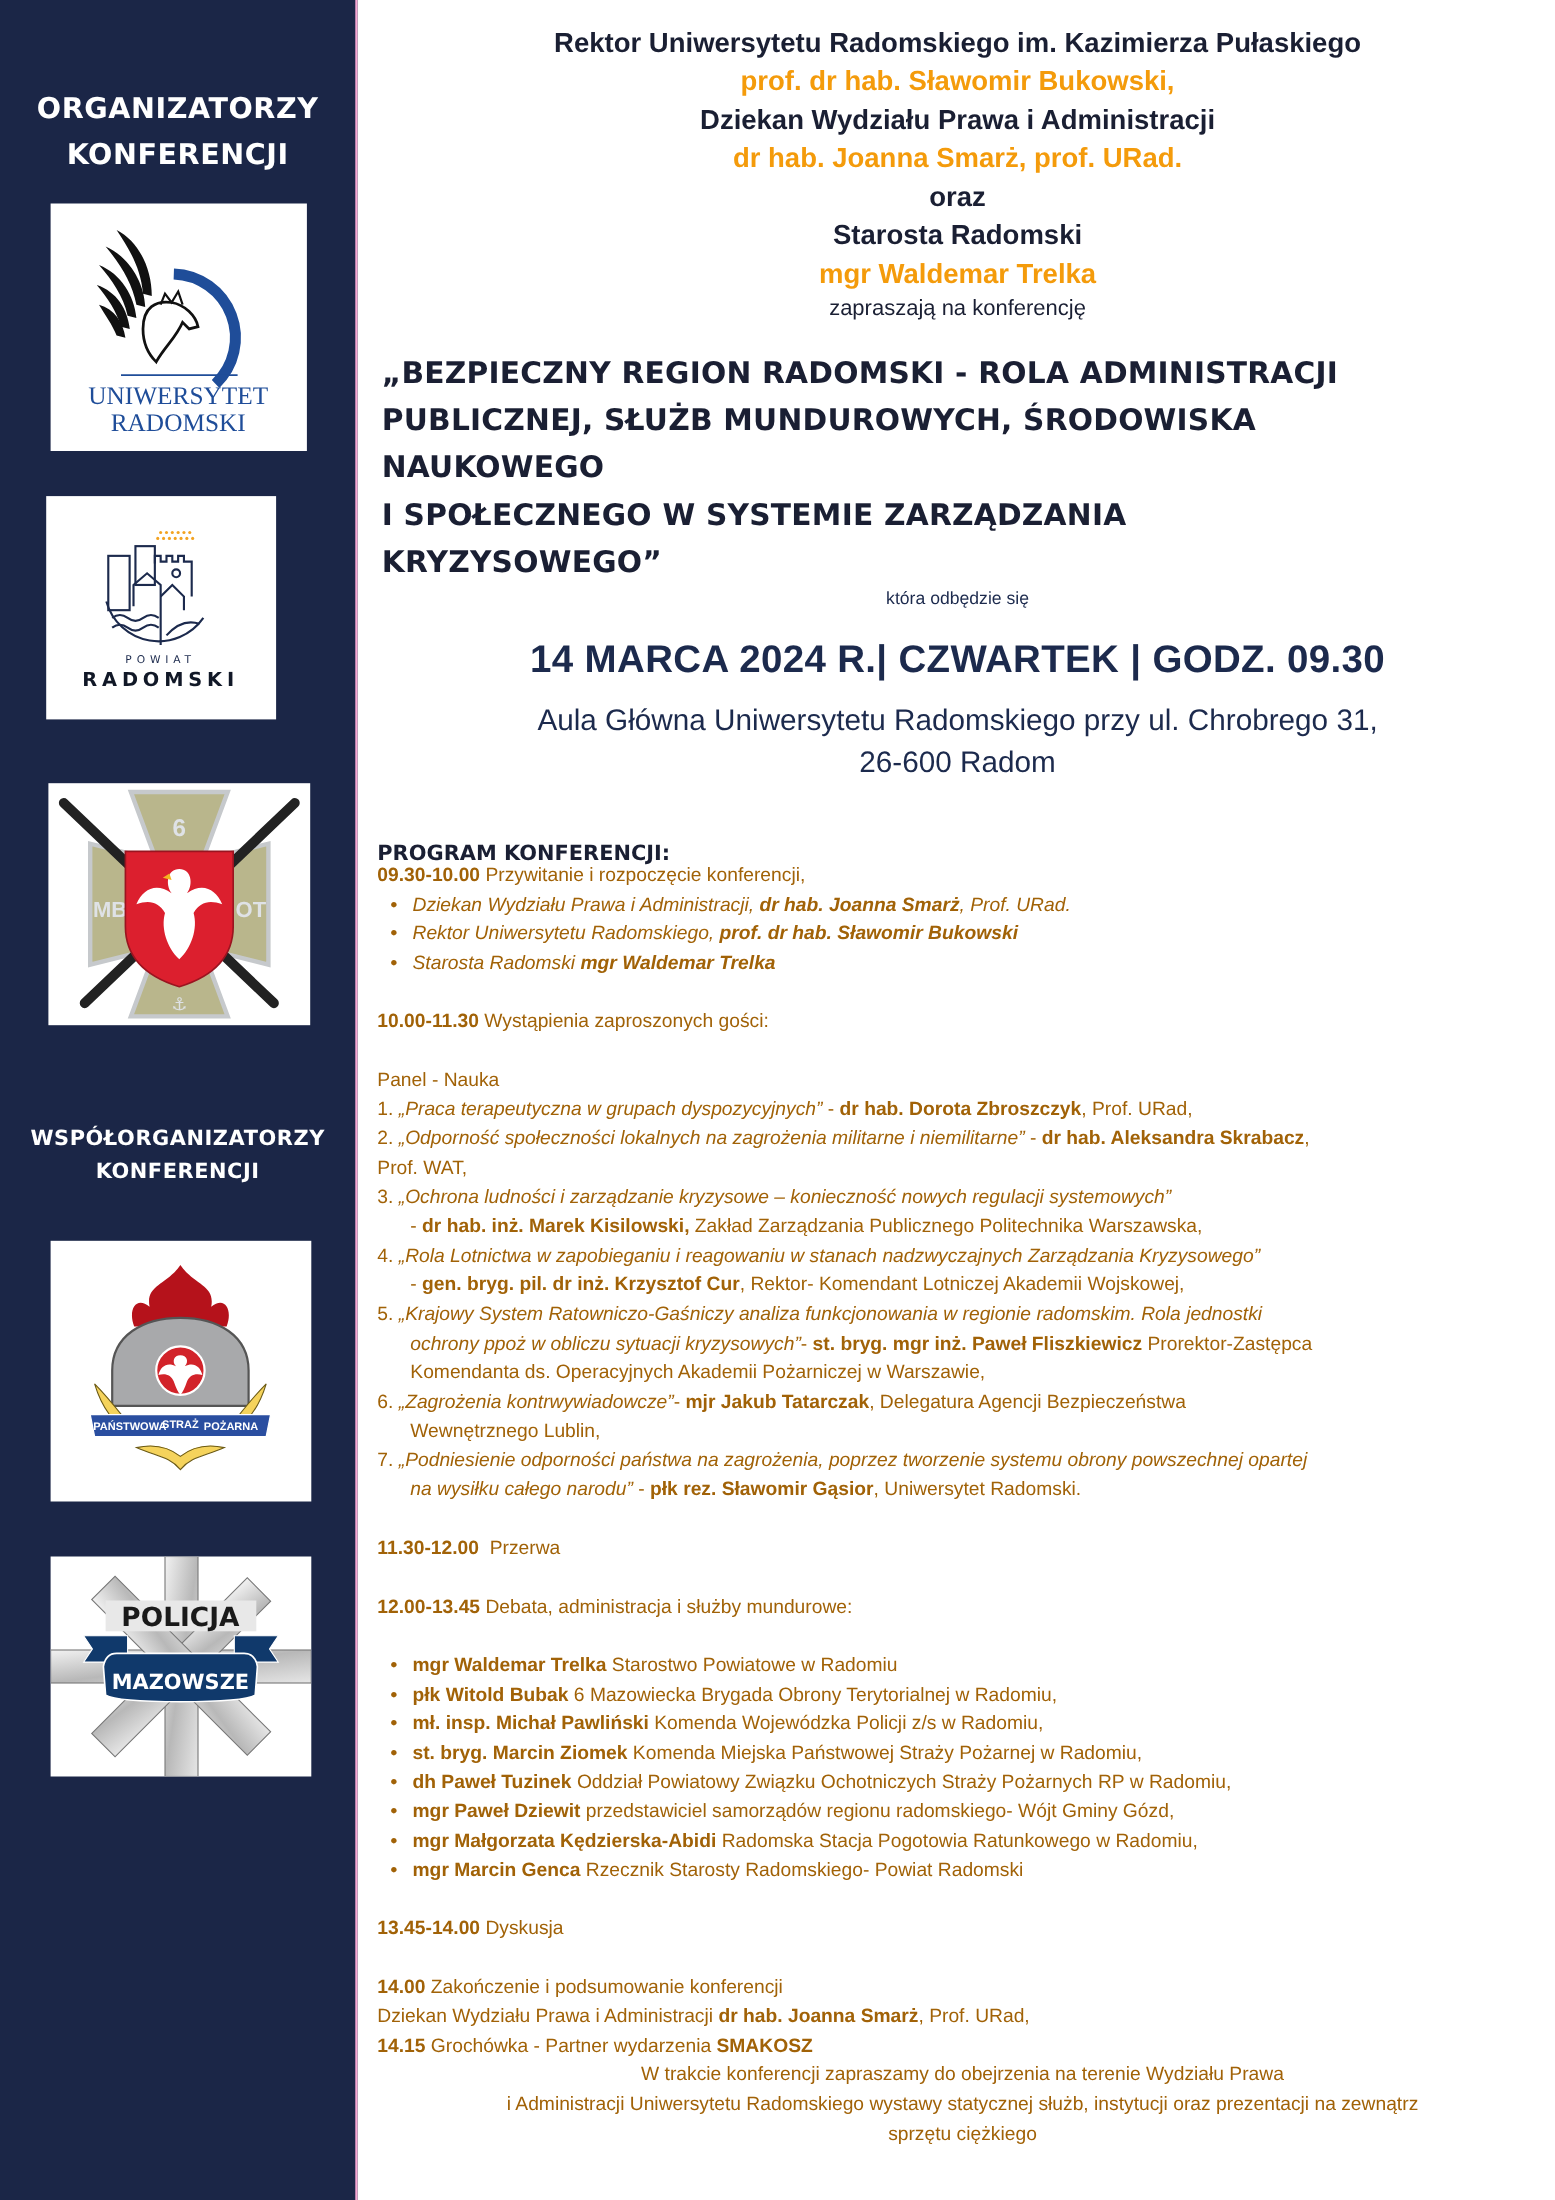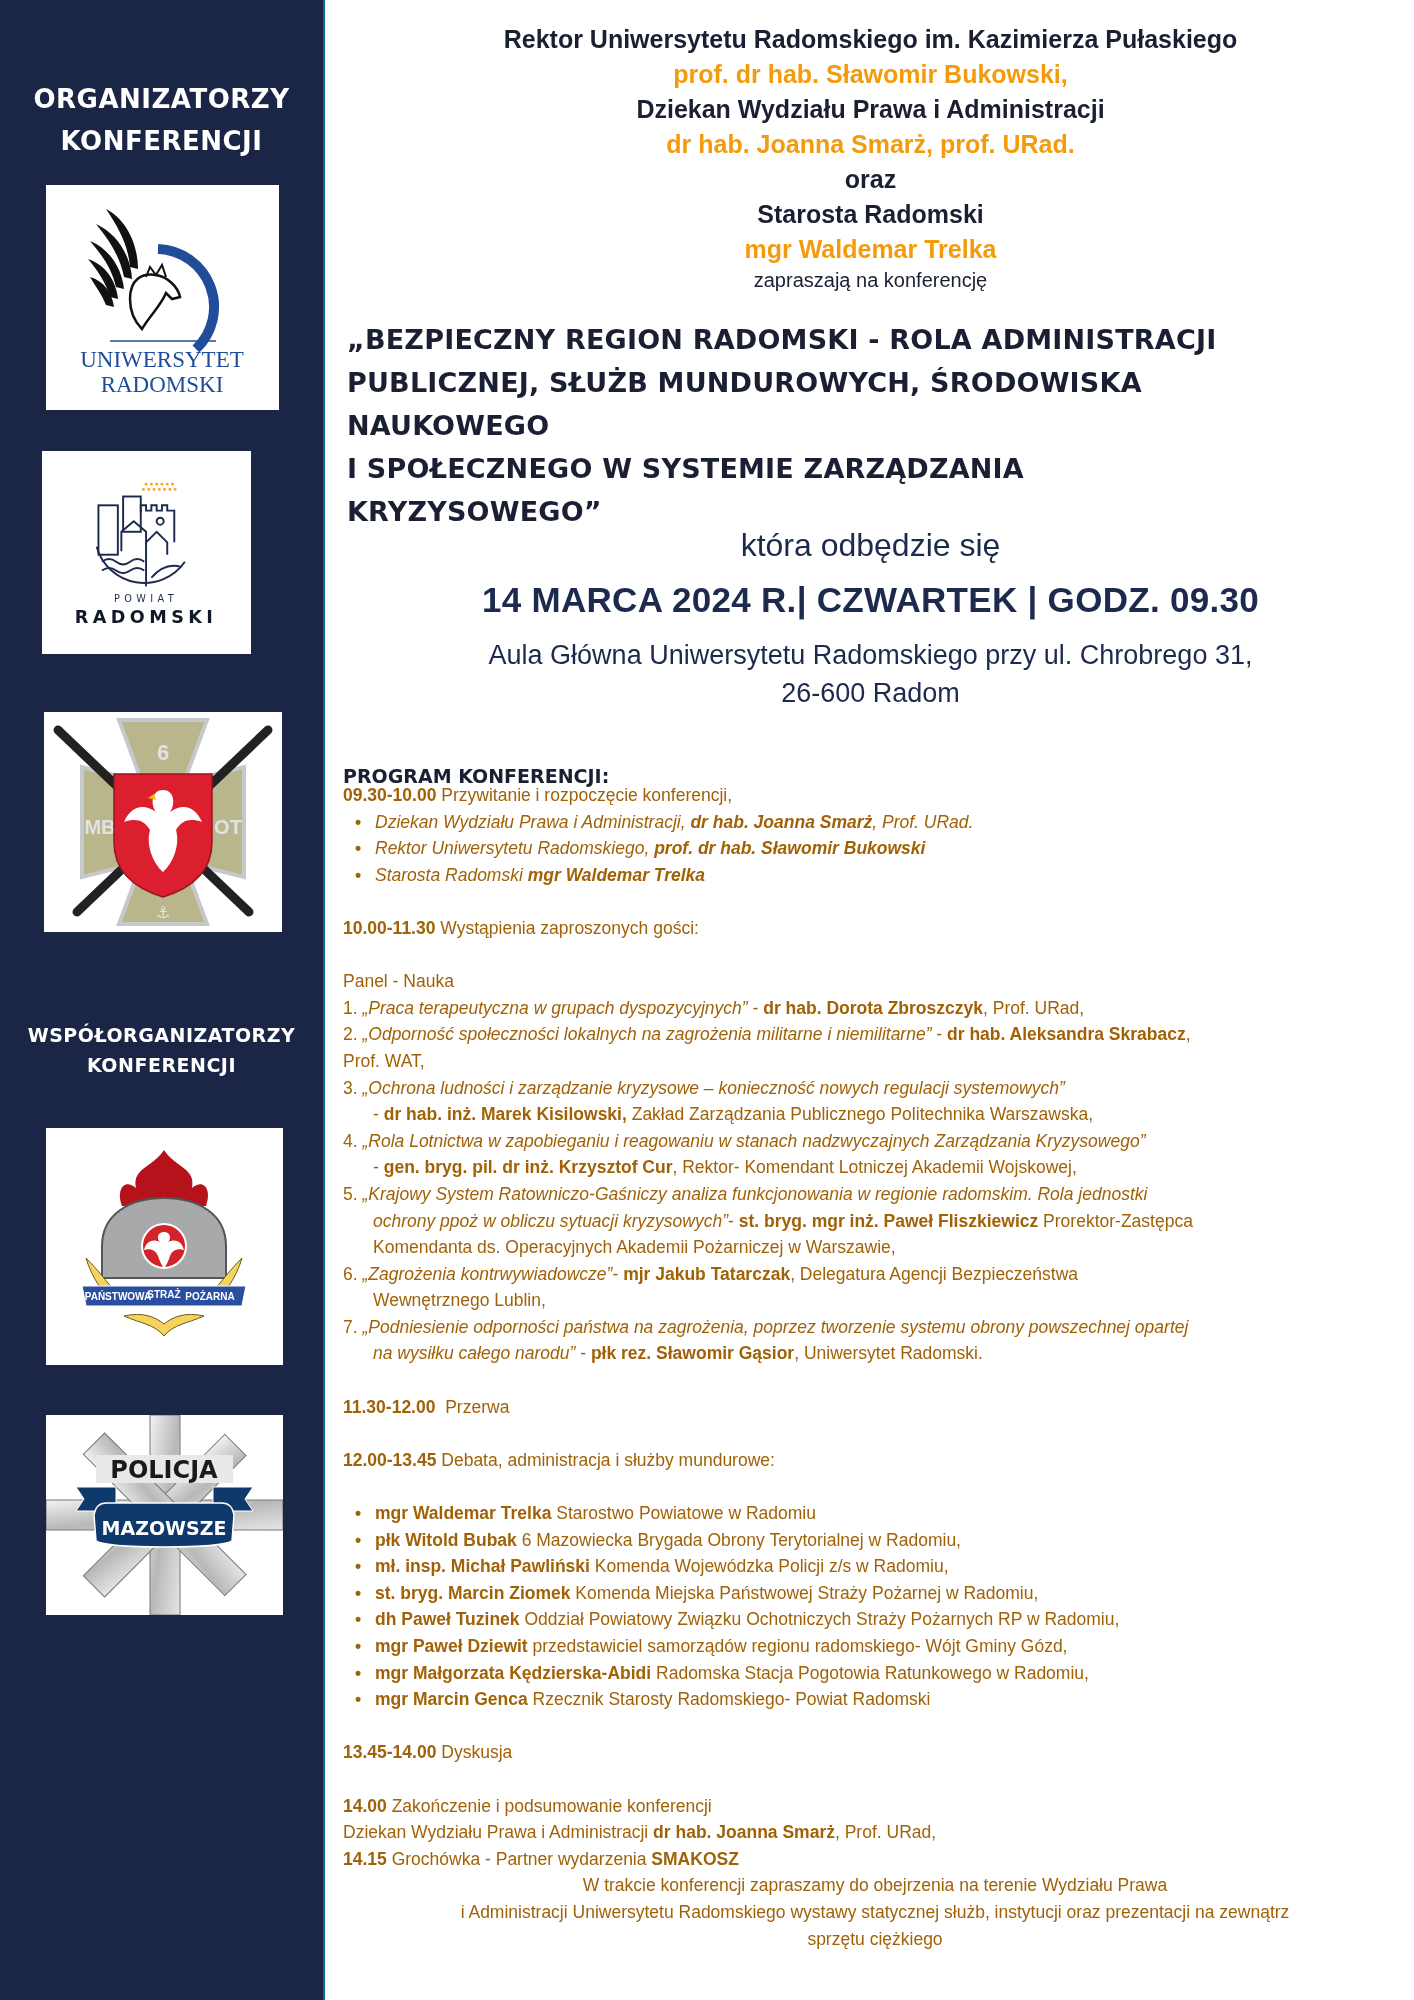--- a/index.html
+++ b/index.html
@@ -2,21 +2,21 @@
 <html><head>
 <meta charset="utf-8">
 <style>
   * { box-sizing: border-box; margin: 0; padding: 0; }
   html, body { width: 1414px; height: 2000px; background: #ffffff; overflow: hidden; }
   body { position: relative; font-family: "Liberation Sans", "DejaVu Sans", sans-serif; color: #1a1f33; }
 
   
   .sidebar {
     position: absolute; left: 0; top: 0; width: 325px; height: 2000px;
-    background: #1b2647; border-right: 2px solid #0369a1;
+    background: #1b2647; border-right: 2px solid #f9a8d4;
   }
   .side-title {
     position: absolute; left: 0; width: 323px; text-align: center;
     color: #ffffff; font-family: "DejaVu Sans", sans-serif; font-weight: bold;
     letter-spacing: 0.5px;
   }
   .side-title.org { top: 78px; font-size: 26px; line-height: 42px; }
   .side-title.coorg { top: 1020px; font-size: 19px; line-height: 30px; }
   .logo-box { position: absolute; background: #ffffff; overflow: hidden; }
   .logo-box svg { width: 100%; height: 100%; display: block; }
@@ -31,21 +31,21 @@
   .center { text-align: center; }
   .hdr { font-family: "Liberation Sans", sans-serif; font-weight: bold; font-size: 25px; line-height: 35px; color: #1a1f33; }
   .hdr.orange { color: #f49b0b; }
   .hdr-block { position: absolute; left: 0; width: 1087px; top: 22px; }
   .invite { font-size: 20px; line-height: 26px; color: #1a1f33; font-family: "Liberation Sans", sans-serif; }
   .conf-title {
     position: absolute; left: 20px; width: 1047px; top: 318px;
     font-family: "DejaVu Sans", sans-serif; font-weight: bold; font-size: 27px; line-height: 43px;
     color: #1a1f33; text-align: left; letter-spacing: 0.2px;
   }
-  .which { position: absolute; left: 0; width: 1087px; top: 530px; font-size: 32px; line-height: 30px; color: #1c2a4d; text-align: center; }
+  .which { position: absolute; left: 0; width: 1087px; top: 530px; font-size: 16px; line-height: 30px; color: #1c2a4d; text-align: center; }
   .date-line {
     position: absolute; left: 0; width: 1087px; top: 578px;
     font-family: "Liberation Sans", sans-serif; font-weight: bold; font-size: 35px; line-height: 44px;
     color: #1c2a4d; text-align: center; letter-spacing: 0.3px;
   }
   .address {
     position: absolute; left: 60px; width: 967px; top: 636px;
     font-size: 27px; line-height: 38px; color: #1c2a4d; text-align: center;
   }
   .prog-title {

